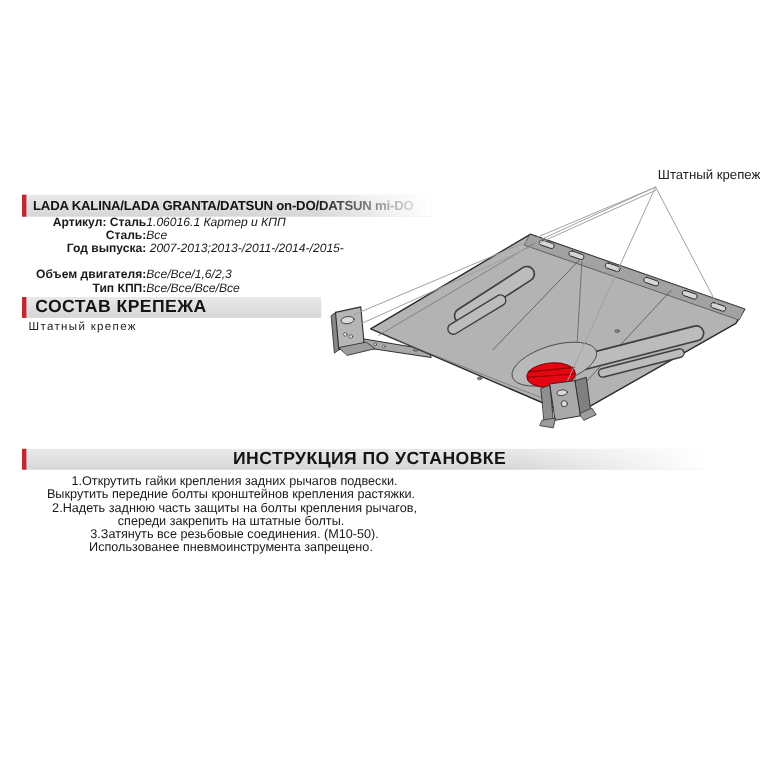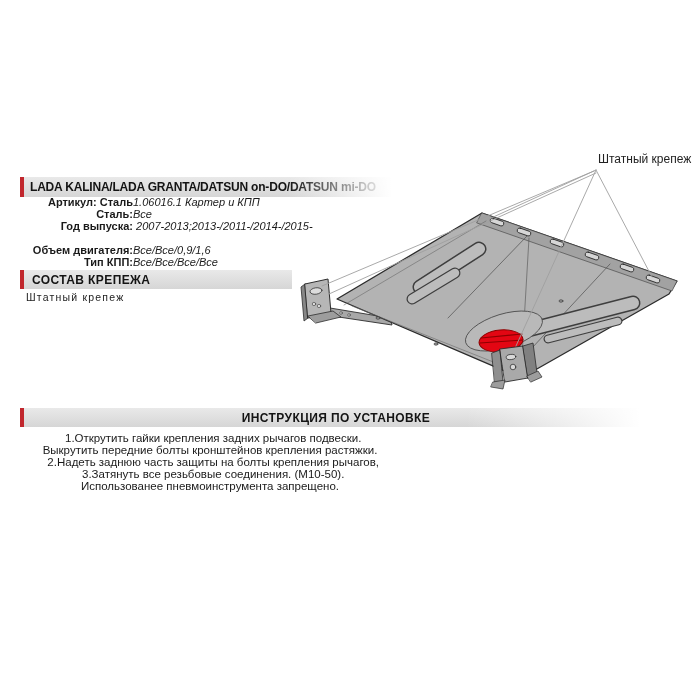--- a/index.html
+++ b/index.html
@@ -11,21 +11,21 @@
   .bar{
     position:absolute;height:19px;
     background:linear-gradient(180deg,#e9e9e9 0%,#d6d6d6 100%);
     display:flex;align-items:center;
   }
   .bar::before{
     content:"";position:absolute;left:0;top:0;width:4px;height:100%;
     background:#c1272d;
   }
   .bar .bar-label{
-    padding-left:12px;font-weight:bold;font-size:12px;letter-spacing:0.4px;color:#141414;
+    padding-left:12px;font-weight:bold;font-size:16px;letter-spacing:0.4px;color:#141414;
     white-space:nowrap;
   }
   .bar.fade::after{
     content:"";position:absolute;right:0;top:0;bottom:0;width:28%;
     background:linear-gradient(90deg,rgba(255,255,255,0),#ffffff);
   }
   #title-bar{left:20px;top:177px;width:372px;height:20px;}
   #title-bar .bar-label{font-size:12px;letter-spacing:-0.2px;padding-left:10px;}
   #sostav-bar{left:20px;top:270px;width:272px;}
   #instr-bar{left:20px;top:408px;width:620px;justify-content:center;}
@@ -71,21 +71,21 @@
       <span class="lbl">Сталь:</span>
       <span class="val">Все</span>
     </div>
     <div class="spec-row">
       <span class="lbl">Год выпуска:</span>
       <span class="val"> 2007-2013;2013-/2011-/2014-/2015-</span>
     </div>
     <div class="spec-gap"></div>
     <div class="spec-row">
       <span class="lbl">Объем двигателя:</span>
-      <span class="val">Все/Все/0,9/1,6</span>
+      <span class="val">Все/Все/1,6/2,3</span>
     </div>
     <div class="spec-row">
       <span class="lbl">Тип КПП:</span>
       <span class="val">Все/Все/Все/Все</span>
     </div>
   </div>
 
   <div class="bar" id="sostav-bar">
     <span class="bar-label">СОСТАВ КРЕПЕЖА</span>
   </div>
@@ -172,17 +172,18 @@
     </g>
   </svg>
 
   <div class="bar fade" id="instr-bar">
     <span class="bar-label">ИНСТРУКЦИЯ ПО УСТАНОВКЕ</span>
   </div>
   <div class="instructions">
     <div class="instr-line">  1.Открутить гайки крепления задних рычагов подвески.</div>
     <div class="instr-line">Выкрутить передние болты кронштейнов крепления растяжки.</div>
     <div class="instr-line">  2.Надеть заднюю часть защиты на болты крепления рычагов,</div>
+    <div class="instr-line">спереди закрепить на штатные болты.</div>
     <div class="instr-line">  3.Затянуть все резьбовые соединения. (М10-50).</div>
     <div class="instr-line">Использованее пневмоинструмента запрещено.</div>
   </div>
 
 </div>
 
 </body></html>

